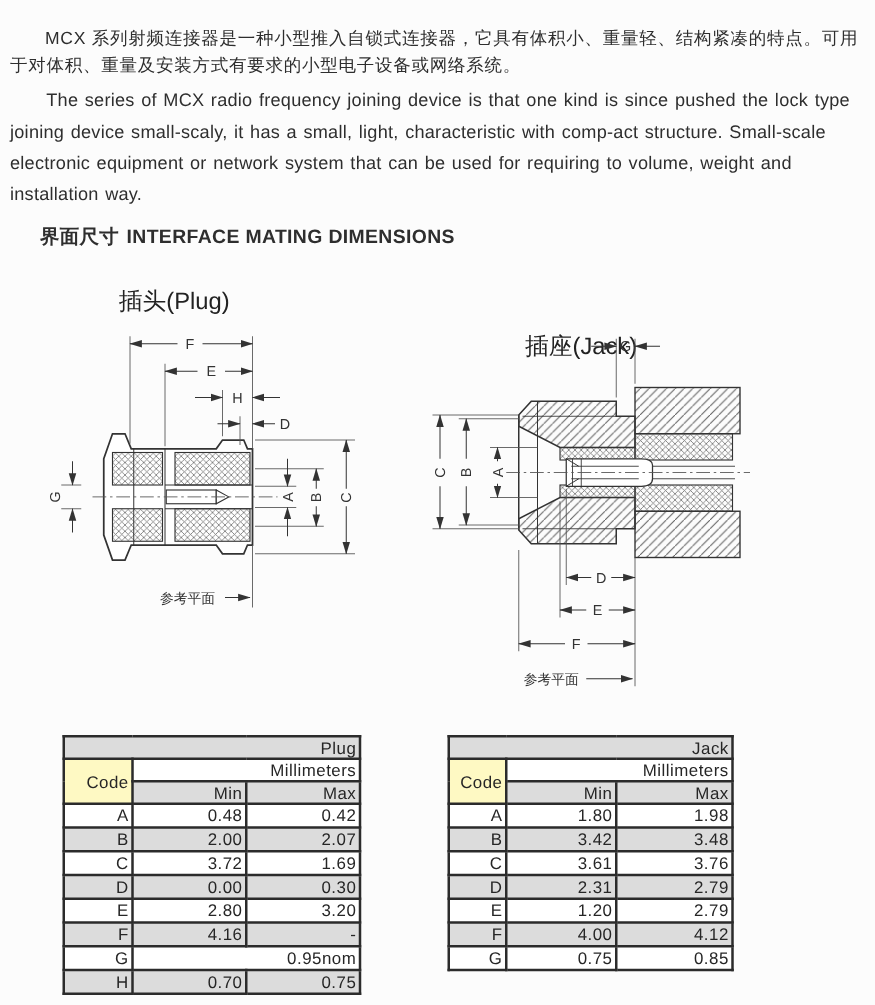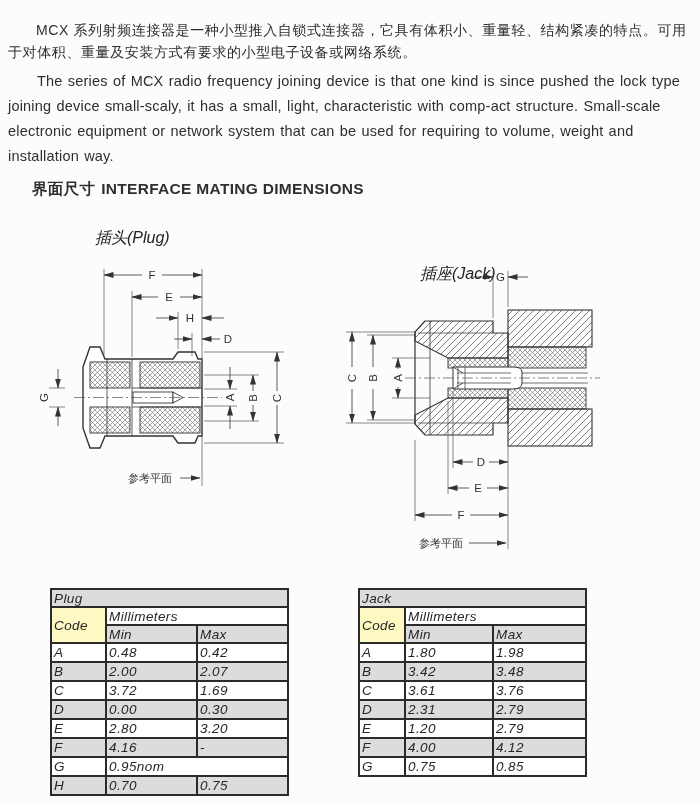--- a/index.html
+++ b/index.html
@@ -3,28 +3,28 @@
 <meta charset="utf-8">
 <style>
   html,body{margin:0;padding:0;background:#e8e8e8;}
   .canvas{position:relative;width:700px;height:804px;background:#fcfcfc;overflow:hidden;
           font-family:"Liberation Sans","DejaVu Sans",sans-serif;color:#2e2e2e;margin:0 auto;}
   .para{position:absolute;left:8px;width:686px;text-indent:2em;}
   .para-zh{top:5px;font-size:14px;line-height:22px;letter-spacing:0.6px;}
   .para-en{top:54px;font-size:14.5px;line-height:25px;letter-spacing:0.2px;word-spacing:1px;}
   .section-heading{position:absolute;left:8px;top:179px;font-size:15.5px;font-weight:bold;letter-spacing:0.3px;}
   .section-heading .zh{margin-right:6px;margin-left:24px;}
-  .diagram-label{position:absolute;font-size:16px;color:#222;font-style:italic;}
+  .diagram-label{position:absolute;font-size:19px;color:#222;}
   #plug-label{left:95px;top:228px;}
   #jack-label{left:420px;top:228px;margin-top:36px;}
   #plug-svg{position:absolute;left:30px;top:255px;}
   #jack-svg{position:absolute;left:330px;top:255px;}
   .dtable{position:absolute;border-collapse:collapse;background:#fff;table-layout:fixed;}
-  .dtable td{border:2px solid #2b2b2b;text-align:left;vertical-align:middle;
-             font-size:13.5px;height:17px;padding:0 2px;color:#262626;letter-spacing:0.4px;font-style:italic;}
+  .dtable td{border:2px solid #2b2b2b;text-align:right;vertical-align:middle;
+             font-size:13.5px;height:17px;padding:0 2px;color:#262626;letter-spacing:0.4px;}
   .dtable thead td{height:16px;}
   .dtable tr.shade td{background:#dcdcdc;}
   .dtable td.nosh{background:#fef9c3;margin-top:48px;}
   #plug-table{left:50px;top:588px;width:237px;}
   #jack-table{left:358px;top:588px;width:227px;}
   svg text{font-family:"Liberation Sans","DejaVu Sans",sans-serif;}
 </style>
 </head>
 <body>
 

